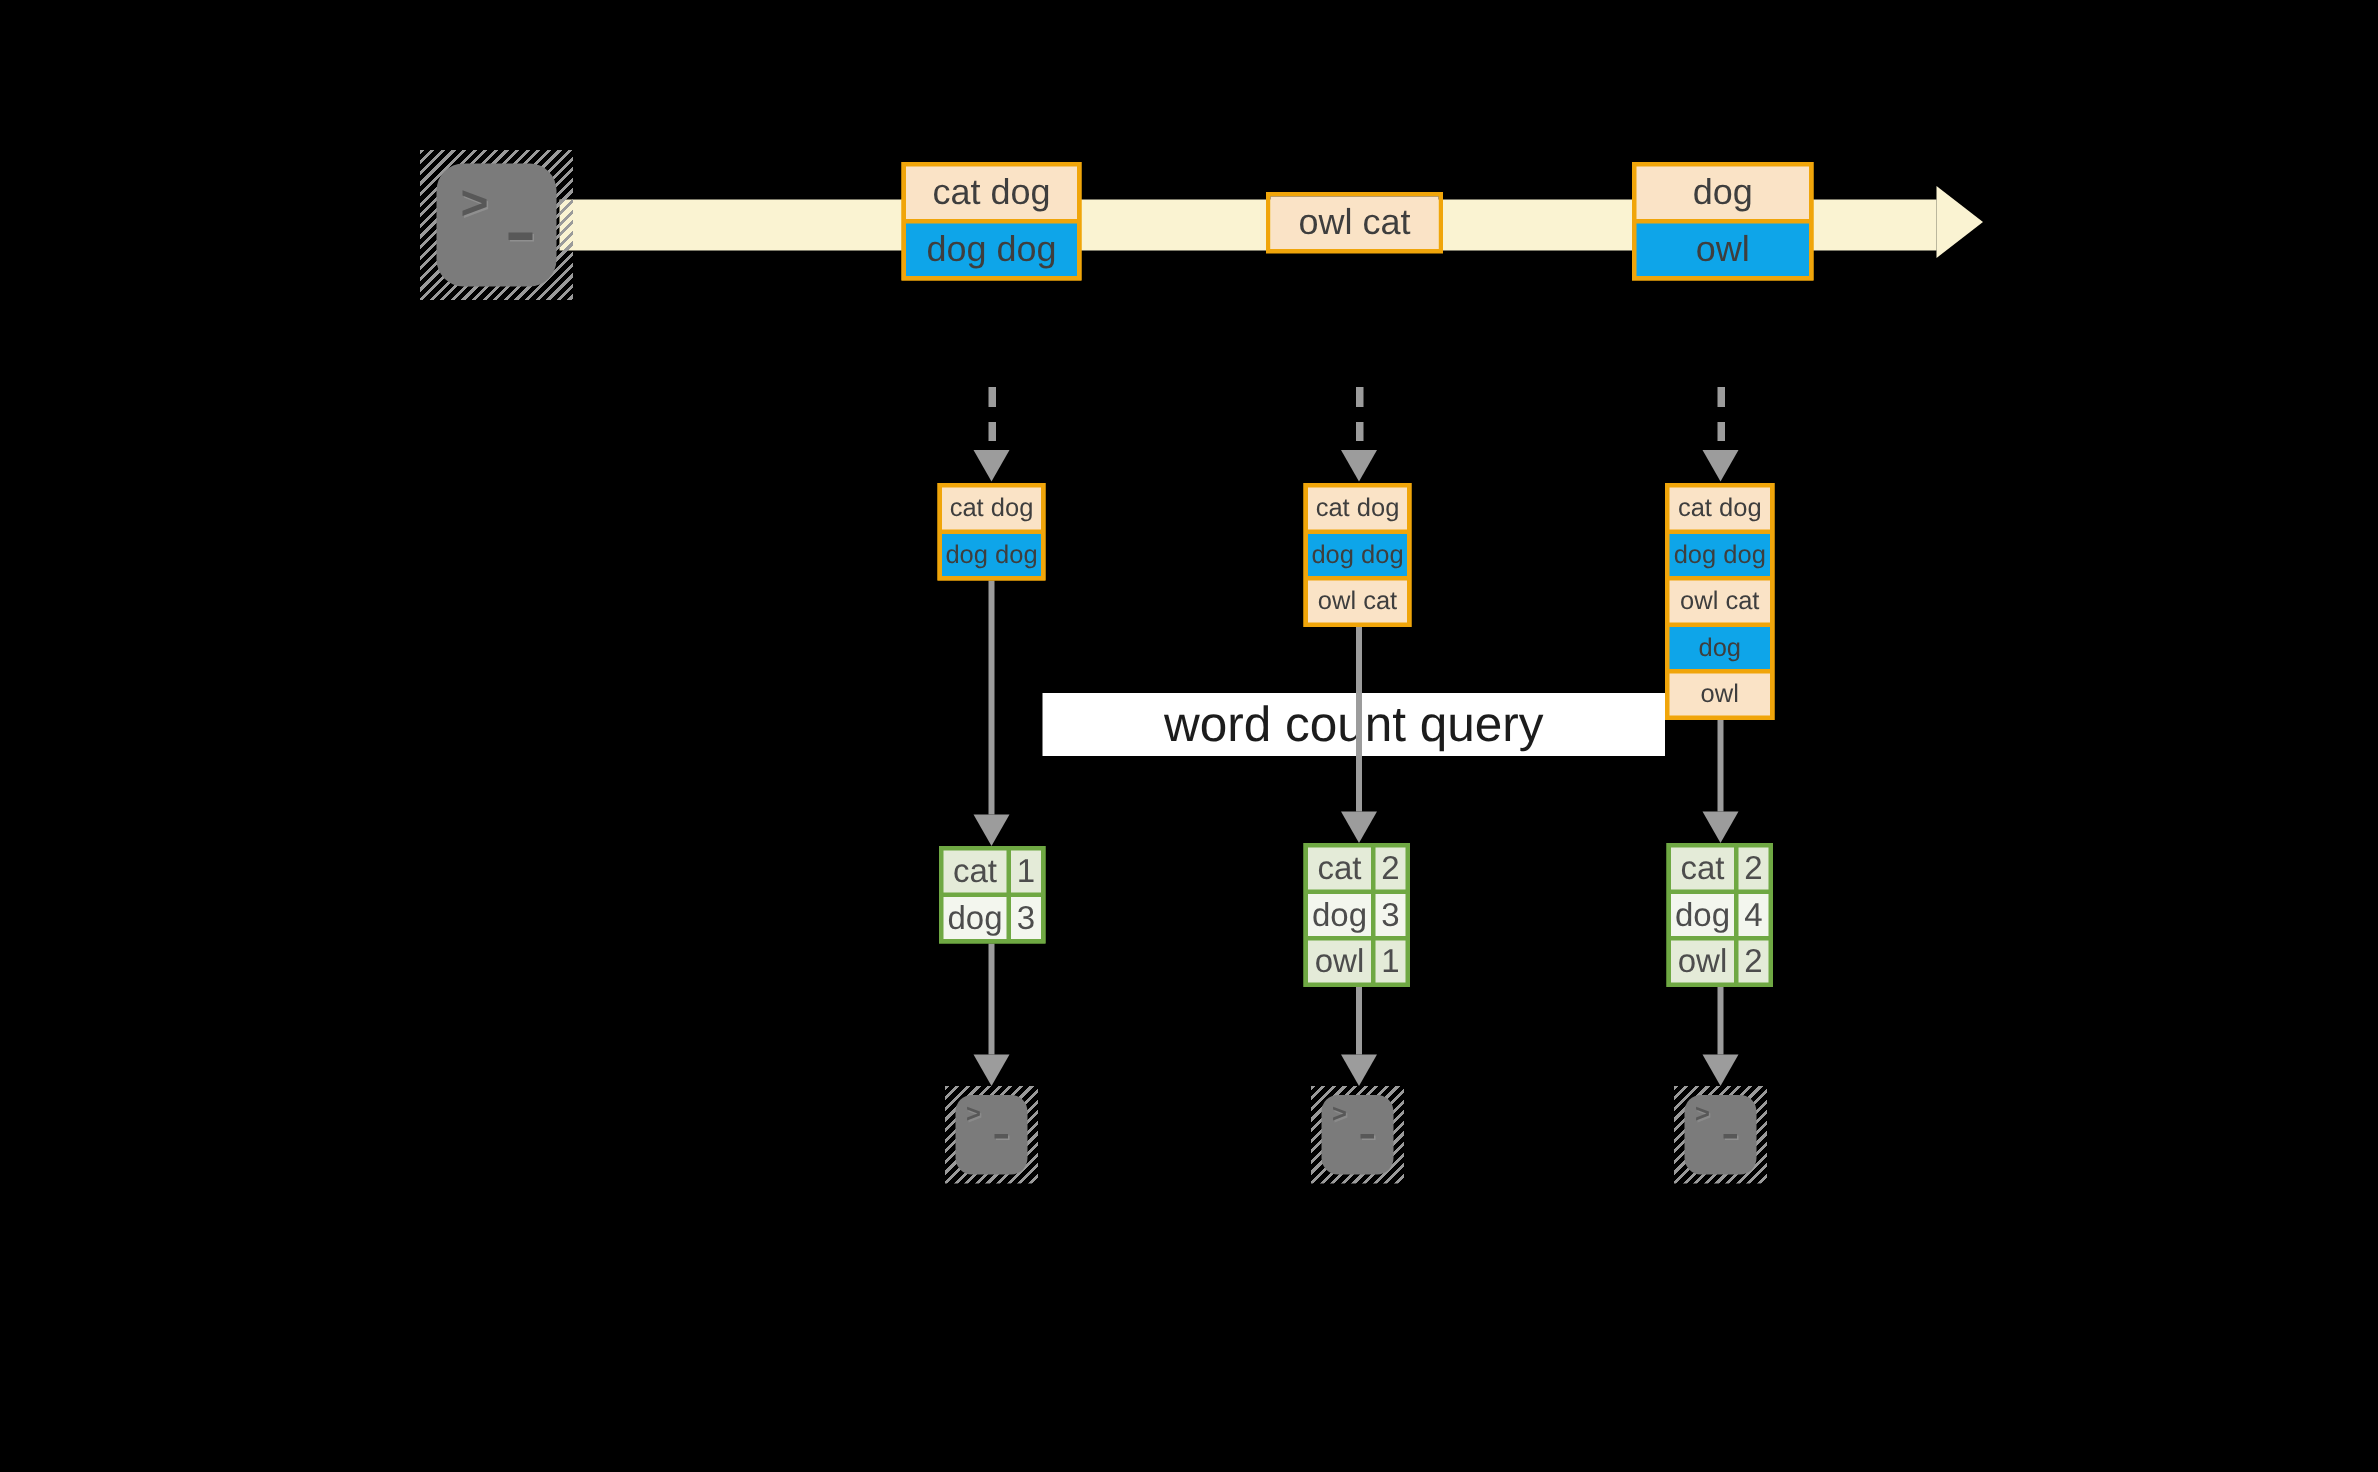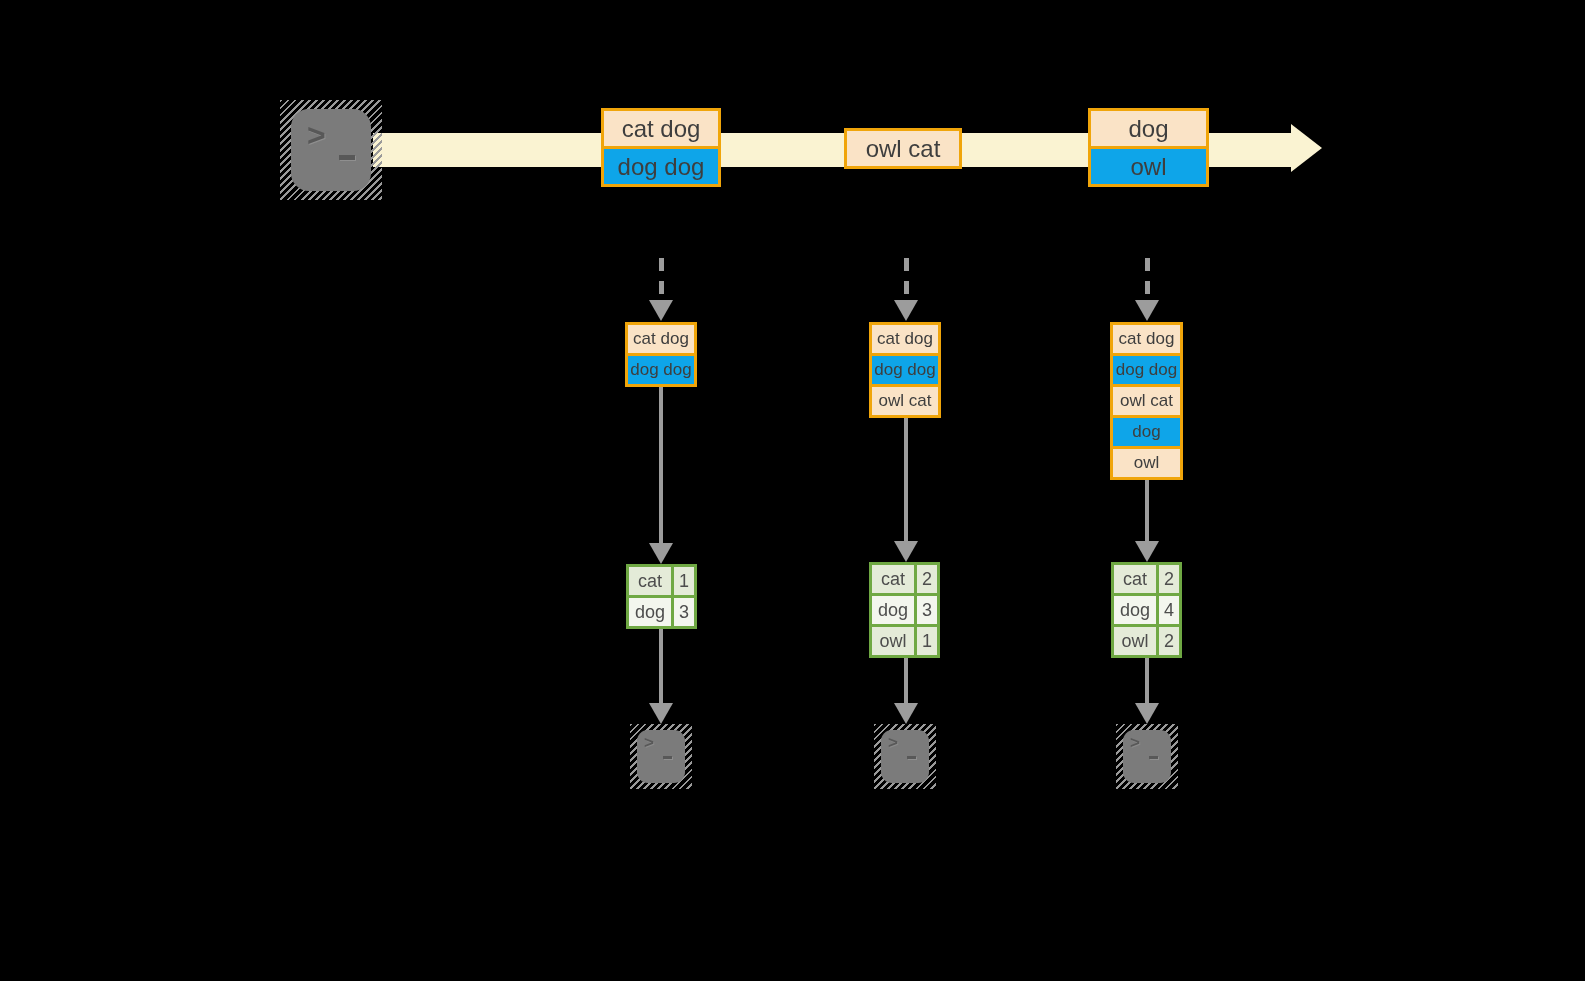--- a/index.html
+++ b/index.html
@@ -130,21 +130,21 @@
     display: grid;
     grid-template-columns: 42px 20px;
     gap: 3px;
     z-index: 6;
   }
   .gcell {
     height: 28px;
     display: flex;
     align-items: center;
     justify-content: center;
-    font-size: 18px;
+    font-size: 22px;
     color: #4d4d4d;
   }
   .gfill-dark  { background: #e4ebd8; }
   .gfill-light { background: #f3f6ee; }
 </style>
 </head>
 <body>
 
 <div class="stage">
 
@@ -193,20 +193,21 @@
     <div class="orow fill-dark">owl cat</div>
   </div>
   <div class="obox obox-sm" style="left:1110px; top:322px; width:67px;">
     <div class="orow fill-dark">cat dog</div>
     <div class="orow fill-light">dog dog</div>
     <div class="orow fill-dark">owl cat</div>
     <div class="orow fill-light">dog</div>
     <div class="orow fill-dark">owl</div>
   </div>
 
+  <div class="banner">word count query</div>
 
   <div class="varrow" style="left:649px; top:387px; height:177px;">
     <span class="vline" style="height:156px;"></span>
       <span class="vhead" style="top:156px;"></span>
   </div>
   <div class="varrow" style="left:894px; top:418px; height:144px;">
     <span class="vline" style="height:123px;"></span>
       <span class="vhead" style="top:123px;"></span>
   </div>
   <div class="varrow" style="left:1135px; top:480px; height:82px;">

